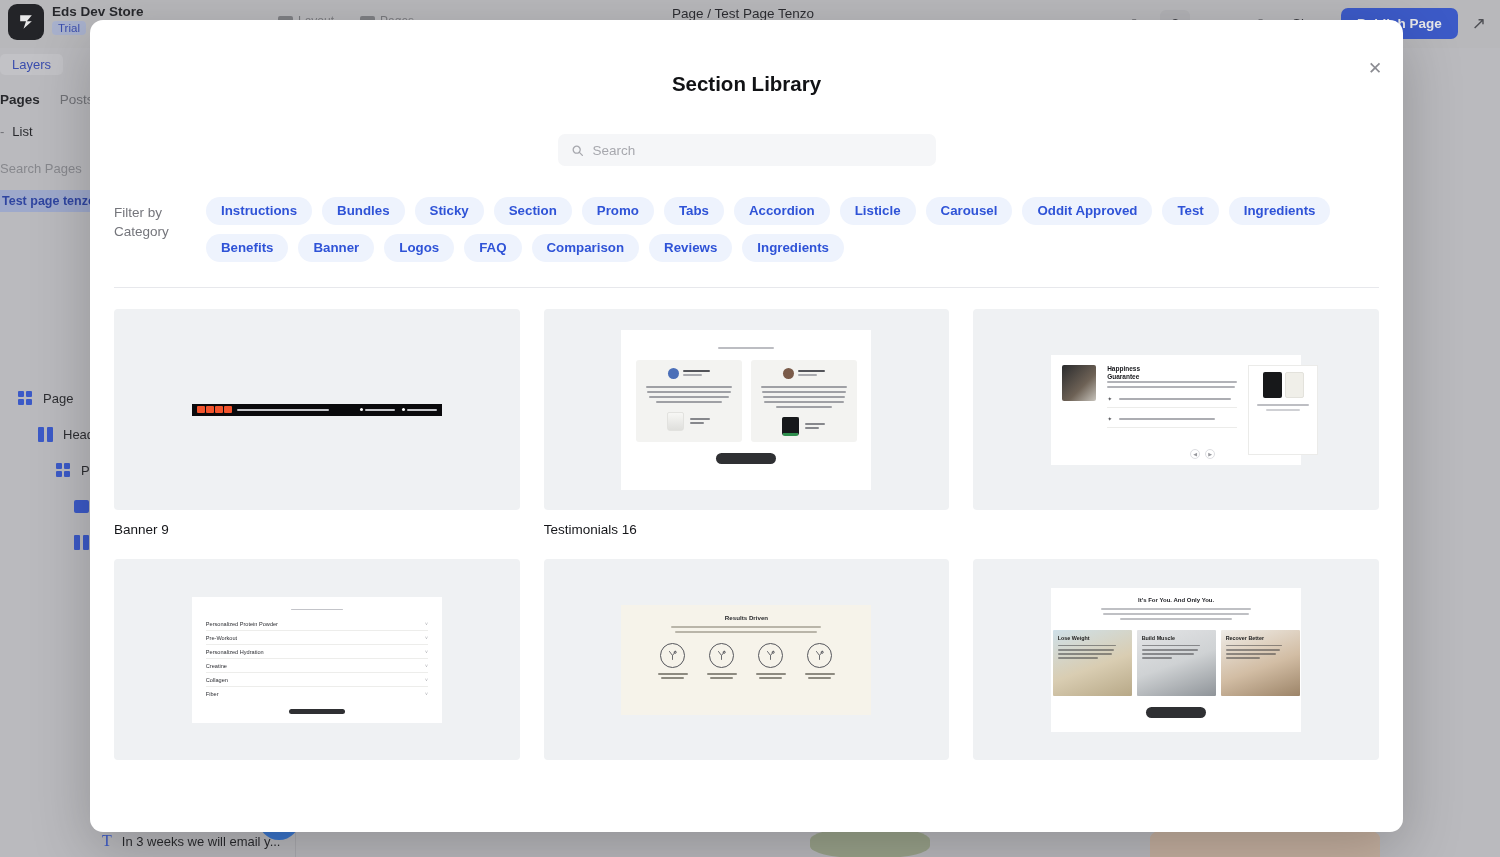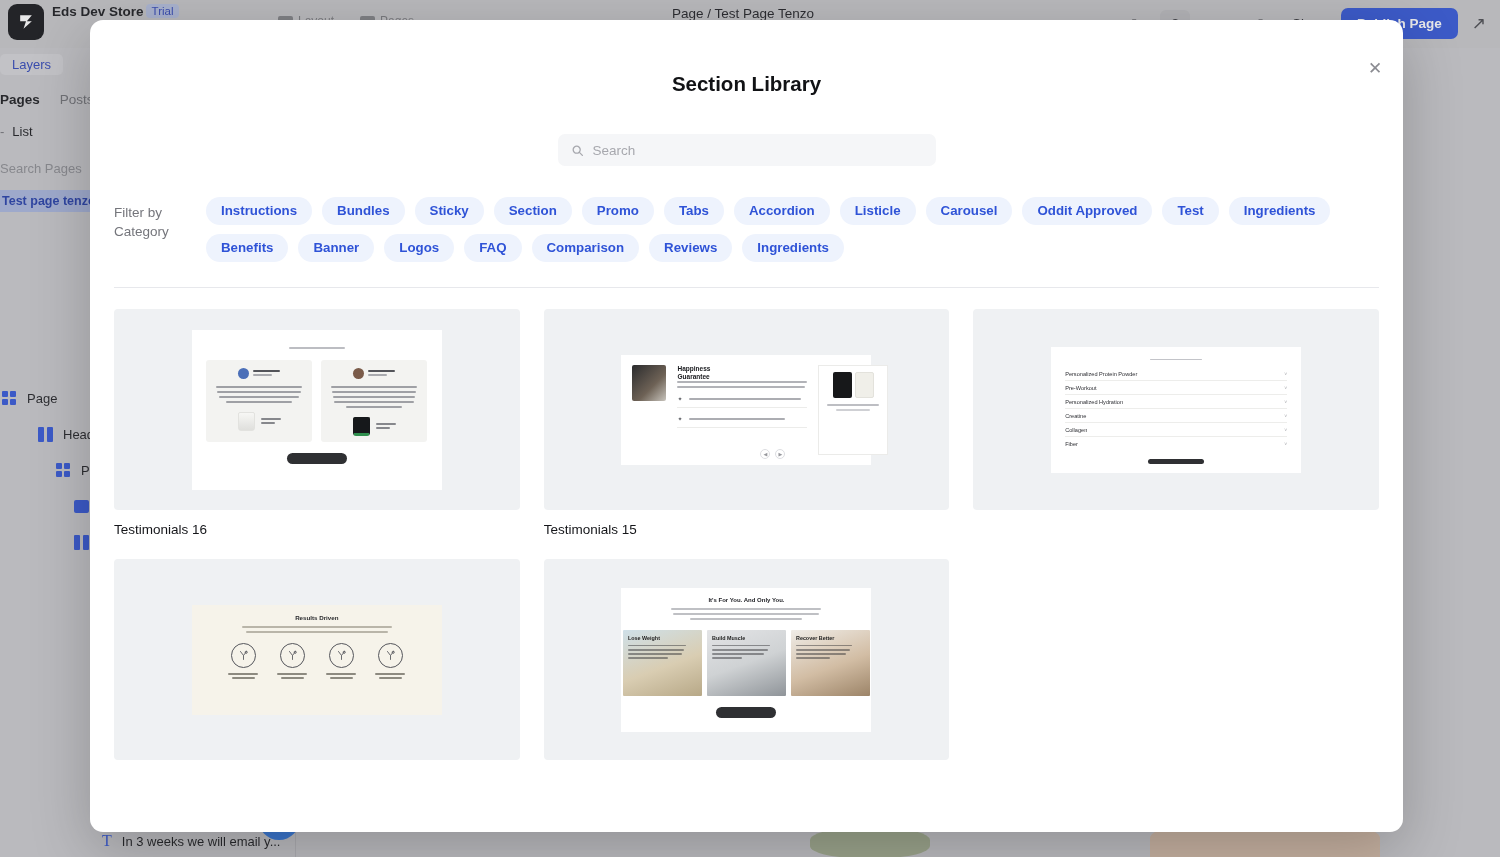--- a/index.html
+++ b/index.html
@@ -17,21 +17,21 @@
     position: absolute; top: 0; left: 0; width: 1500px; height: 48px;
     background: #c6c6c9;
     display: flex; align-items: center;
   }
   .brand-wrap { position: absolute; left: 8px; top: 4px; display: flex; align-items: flex-start; gap: 8px; }
   .brand-logo {
     width: 36px; height: 36px; border-radius: 9px; background: #111215;
     display: flex; align-items: center; justify-content: center;
   }
   .brand-logo svg { width: 20px; height: 20px; }
-  .brand-text { display: flex; gap: 2px; }
+  .brand-text { display: flex; flex-direction: column; gap: 2px; }
   .brand-name { font-size: 13.5px; font-weight: 700; color: #15161a; line-height: 15px; }
   .brand-trial {
     font-size: 11.5px; color: #2d44b8; background: #b3bedf; border-radius: 4px;
     padding: 1px 6px; align-self: flex-start;
   }
 
   .topbar-center-tools { position: absolute; left: 278px; top: 14px; display: flex; gap: 26px; align-items: center; opacity: .55; }
   .tool-item { display: flex; align-items: center; gap: 5px; font-size: 12px; color: #3c3d42; }
   .tool-sq { width: 15px; height: 11px; background: #4a4b50; border-radius: 2px; }
 
@@ -299,21 +299,21 @@
 
   <div class="list-row">
     <span class="caret">-</span>
     <span class="lbl">List</span>
   </div>
 
   <div class="search-pages">Search Pages</div>
   <div class="page-item">Test page tenzo</div>
 
   <div class="layer-tree">
-    <div class="layer-row" style="padding-left:2px">
+    <div class="layer-row" style="padding-left:18px">
       <span class="li-icon grid-ic">
           <i></i>
           <i></i>
           <i></i>
           <i></i>
         </span>
       <span>Page</span>
     </div>
     <div class="layer-row" style="padding-left:38px">
       <span class="li-icon cols-ic">
@@ -405,20 +405,44 @@
       <div class="chip">Reviews</div>
       <div class="chip">Ingredients</div>
     </div>
   </div>
 
   <div class="divider"></div>
 
   <div class="grid-scroll">
     <div class="grid">
 
+      <div>
+        <div class="card-thumb">
+          <div class="m-banner">
+            <span class="cd">
+                <i></i>
+                <i></i>
+                <i></i>
+                <i></i>
+              </span>
+            <span class="txt"></span>
+            <span class="right">
+              <span>
+                  <i class="dot"></i>
+                  <i class="l"></i>
+                </span>
+              <span>
+                  <i class="dot"></i>
+                  <i class="l"></i>
+                </span>
+            </span>
+          </div>
+        </div>
+        <div class="card-label">Banner 9</div>
+      </div>
 
       <div>
         <div class="card-thumb">
           <div class="m-t16">
             <span class="eyebrow"></span>
             <div class="pair">
               <div class="tcard">
                 <div class="avrow">
                     <span class="av"></span>
                   <span class="nm">
@@ -498,21 +522,20 @@
                 </div>
               <span class="cap"></span>
                 <span class="cap2"></span>
             </div>
             <div class="arrows">
               <span>◀</span>
               <span>▶</span>
             </div>
           </div>
         </div>
-        <div class="card-label">Testimonials 15</div>
       </div>
 
       <div>
         <div class="card-thumb">
           <div class="m-ing">
             <span class="eyebrow"></span>
             <div class="rows">
               <div class="r">
                   <span>Personalized Protein Powder</span>
                   <span class="ch">˅</span>

